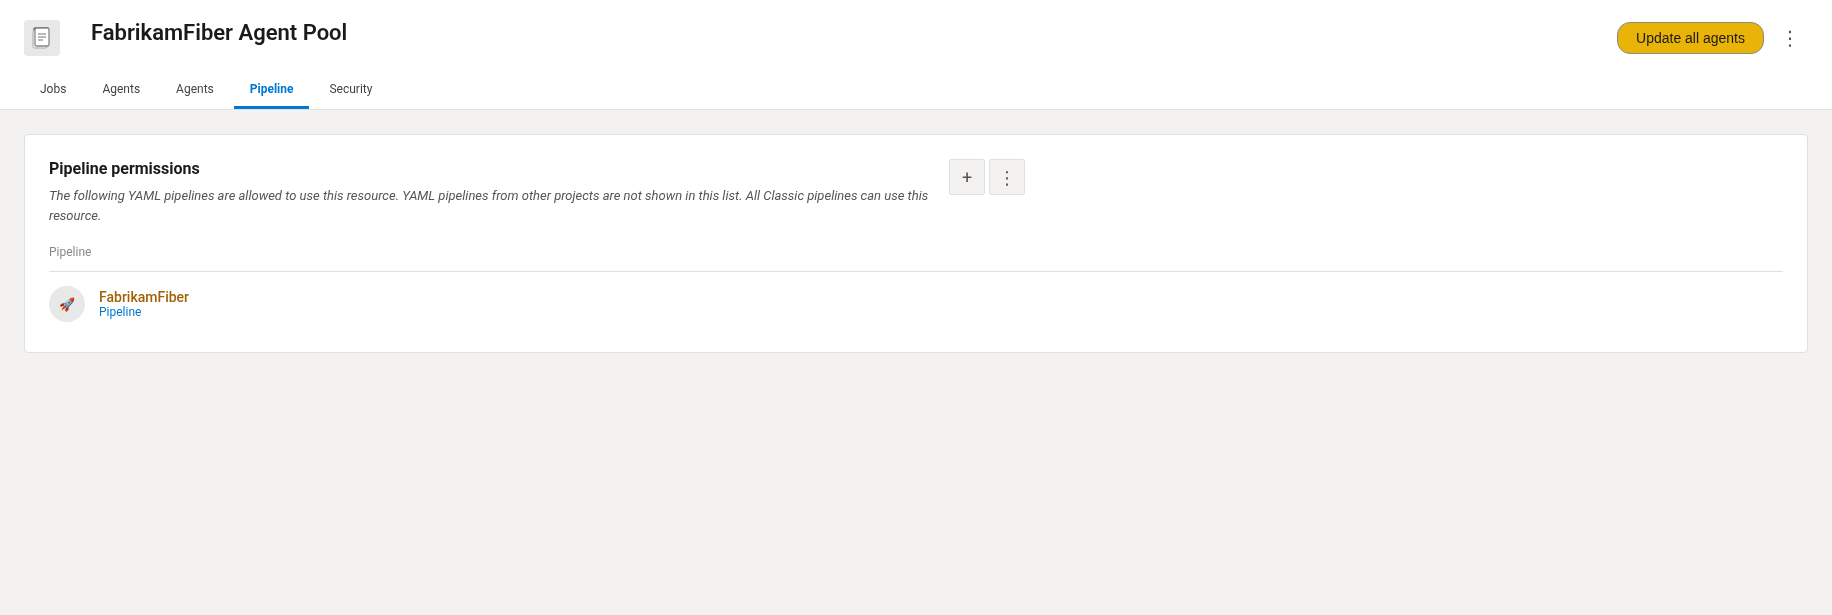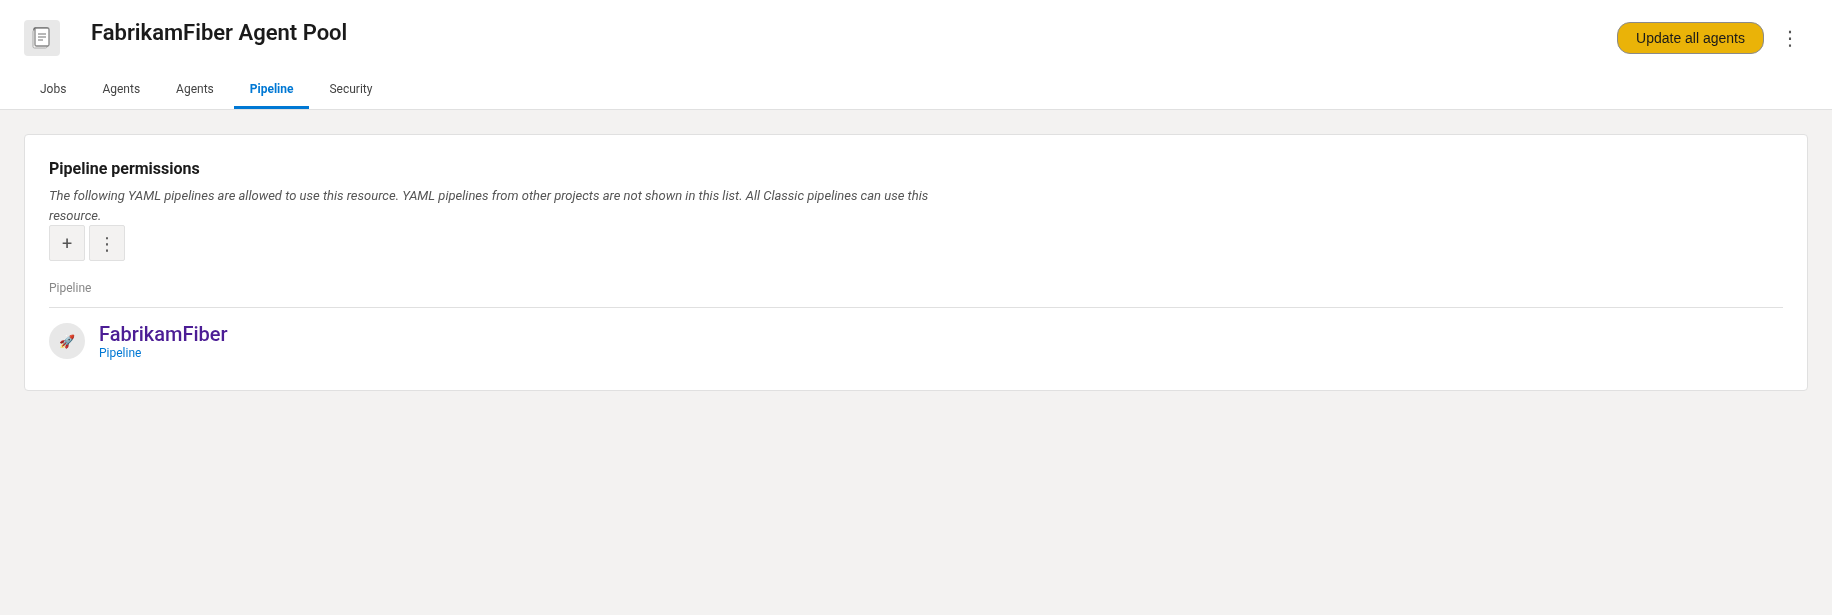--- a/index.html
+++ b/index.html
@@ -115,21 +115,20 @@
       border: 1px solid #e0e0e0;
       border-radius: 4px;
       padding: 24px;
       position: relative;
     }
 
     .card-header-row {
       display: flex;
       align-items: flex-start;
       justify-content: flex-start;
-      flex-direction: column;
     }
 
     .card-title {
       font-size: 16px;
       font-weight: 700;
       color: #1a1a1a;
       margin-bottom: 8px;
     }
 
     .card-description {
@@ -191,23 +190,23 @@
       background: #e8e8e8;
       display: flex;
       align-items: center;
       justify-content: center;
       font-size: 18px;
       flex-shrink: 0;
       color: #888;
     }
 
     .pipeline-info-name {
-      font-size: 20px;
+      font-size: 14px;
       font-weight: 500;
-      color: #4c1d95;
+      color: #a16207;
     }
     .pipeline-info-type {
       font-size: 12px;
       color: #0078d4;
     }
   </style>
 </head>
 <body>
 
 <div class="top-bar">

